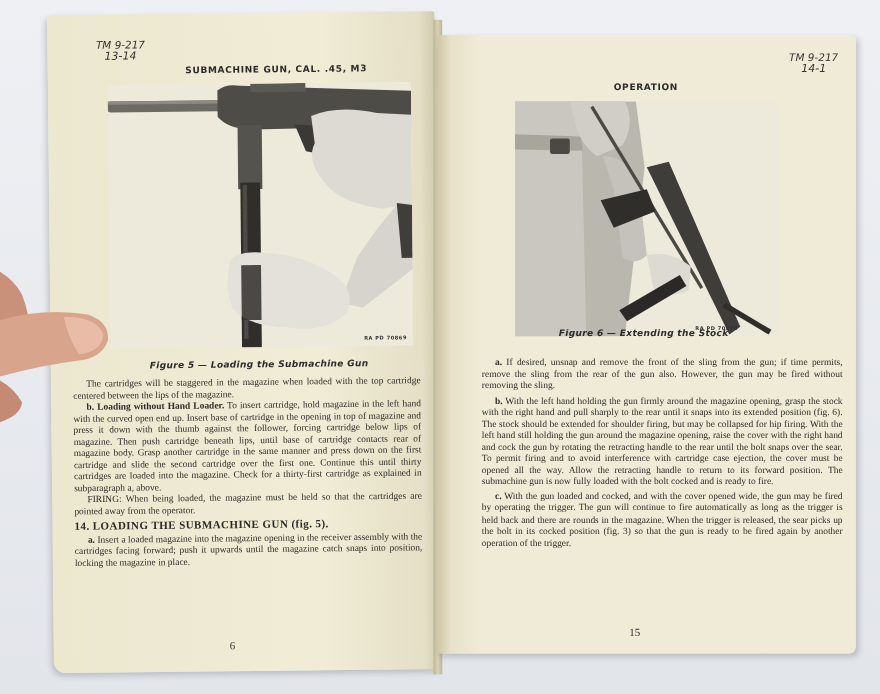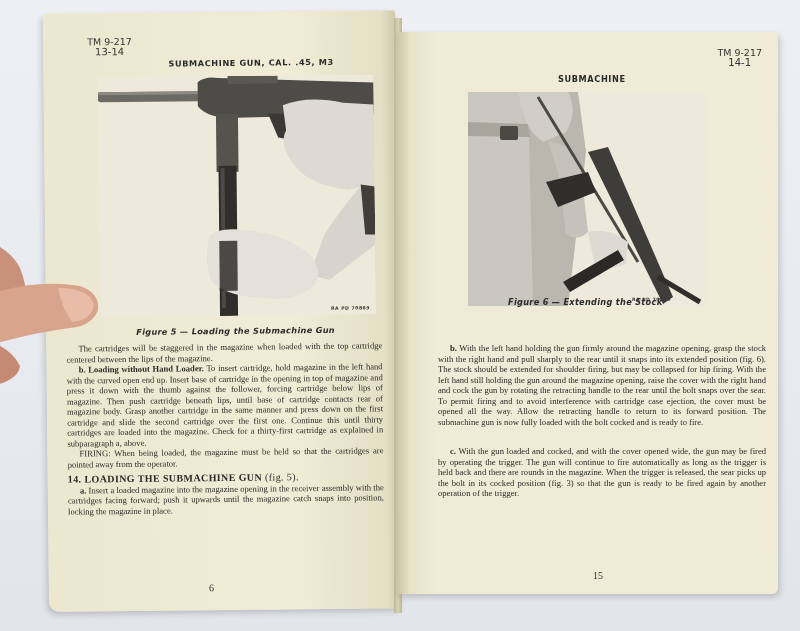--- a/index.html
+++ b/index.html
@@ -2,31 +2,31 @@
 <html><head>
 <meta charset="utf-8">
 <style>
   html,body{margin:0;padding:0;}
   body{width:800px;height:631px;overflow:hidden;background:#e6e9ee;position:relative;font-family:"Liberation Serif",serif;}
   .bg-shade{position:absolute;left:0;top:0;width:800px;height:631px;background:linear-gradient(180deg,#eef0f4 0%,#e2e5ea 100%);}
   .page{position:absolute;background:#efebd4;color:#2a2824;box-sizing:border-box;}
   .page-left{left:46px;top:12px;width:352px;height:598px;transform:rotate(-0.6deg);transform-origin:center;border-radius:4px 2px 2px 10px;box-shadow:-2px 3px 6px rgba(0,0,0,.18);background:linear-gradient(90deg,#ece7cf 0%,#f0ecd6 70%,#e4dfc5 96%,#cfc9ad 100%);}
   .page-right{left:398px;top:32px;width:380px;height:562px;border-radius:2px 4px 6px 2px;box-shadow:2px 3px 6px rgba(0,0,0,.18);background:linear-gradient(90deg,#cfc7a8 0%,#e6e1c7 3%,#efebd6 10%,#efebd6 100%);}
   .gutter{position:absolute;left:394px;top:18px;width:8px;height:595px;background:linear-gradient(90deg,#bdb698,#d8d2b6,#bdb698);}
-  .tm{position:absolute;font-family:"DejaVu Sans",sans-serif;font-size:9.5px;text-align:center;line-height:10px;color:#333;}
+  .tm{position:absolute;font-family:"DejaVu Sans",sans-serif;font-size:9.5px;text-align:center;line-height:10px;color:#333;font-style:italic;}
   .tm .sub{font-size:10px;}
   .runhead{position:absolute;font-family:"DejaVu Sans",sans-serif;font-weight:bold;font-size:8.2px;letter-spacing:.6px;color:#2b2b2b;white-space:nowrap;}
   .photo{position:absolute;overflow:hidden;}
   .ra{position:absolute;font-family:"DejaVu Sans",sans-serif;font-size:4.6px;font-weight:bold;letter-spacing:.5px;color:#333;}
   .caption{position:absolute;font-family:"DejaVu Sans",sans-serif;font-style:italic;font-weight:bold;font-size:8.2px;letter-spacing:.3px;color:#2b2b2b;white-space:nowrap;}
   .body{position:absolute;font-size:8.6px;line-height:10.5px;text-align:justify;color:#2c2a26;}
   .body p{margin:0;text-indent:12px;}
-  .body p.gap{margin-top:19px;}
+  .body p.gap{margin-top:3px;}
   .sechead{font-family:"Liberation Serif",serif;font-weight:bold;font-size:10px;letter-spacing:.4px;text-indent:0 !important;margin-top:5px !important;}
-  .sechead .ref{font-weight:normal;}
+  .sechead .ref{font-weight:bold;}
   .lead{font-weight:bold;}
   .pageno{position:absolute;font-size:10px;color:#333;}
   .hand{position:absolute;left:-20px;top:238px;width:130px;height:150px;}
 </style>
 </head>
 <body>
 
 <div class="bg-shade"></div>
 
 <div class="page page-left">
@@ -77,21 +77,21 @@
   <div class="pageno" style="left:160px;top:570px;">6</div>
 </div>
 
 <div class="gutter"></div>
 
 <div class="page page-right">
   <div class="tm" style="right:16px;top:16px;">
     <div>TM 9-217</div>
     <div class="sub">14-1</div>
   </div>
-  <div class="runhead" style="left:160px;top:42px;">SUBMACHINE</div>
+  <div class="runhead" style="left:160px;top:42px;">OPERATION</div>
 
   <div class="photo" style="left:70px;top:60px;width:240px;height:214px;">
     <svg width="240" height="214" viewBox="0 0 240 214">
       <rect width="240" height="214" fill="#eeeadb"></rect>
 
       <path d="M0 0 L110 0 L118 60 L100 214 L0 214 Z" fill="#b9b7ae"></path>
       <path d="M0 0 L60 0 L65 214 L0 214 Z" fill="#c9c7bf"></path>
       <path d="M0 30 L60 32 L62 45 L0 44 Z" fill="#a7a59c"></path>
       <rect x="32" y="34" width="18" height="14" fill="#4a4944" rx="2"></rect>
 
@@ -110,25 +110,26 @@
       <path d="M95 190 L150 158 L156 168 L102 200 Z" fill="#2a2927"></path>
 
       <line x1="190" y1="185" x2="232" y2="210" stroke="#2f2e2b" stroke-width="5"></line>
     </svg>
     <div class="ra" style="left:164px;bottom:4px;">RA PD 70870</div>
   </div>
 
   <div class="caption" style="left:110px;top:265px;">Figure 6 — Extending the Stock</div>
 
   <div class="body" style="left:40px;top:292px;width:328px;">
+    <p><span class="lead">a.</span><span> If desired, unsnap and remove the front of the sling from the gun; if time permits, remove the sling from the rear of the gun also. However, the gun may be fired without removing the sling.</span></p>
     <p class="gap"><span class="lead">b.</span><span> With the left hand holding the gun firmly around the magazine opening, grasp the stock with the right hand and pull sharply to the rear until it snaps into its extended position (fig. 6). The stock should be extended for shoulder firing, but may be collapsed for hip firing. With the left hand still holding the gun around the magazine opening, raise the cover with the right hand and cock the gun by rotating the retracting handle to the rear until the bolt snaps over the sear. To permit firing and to avoid interference with cartridge case ejection, the cover must be opened all the way. Allow the retracting handle to return to its forward position. The submachine gun is now fully loaded with the bolt cocked and is ready to fire.</span></p>
     <p class="gap"><span class="lead">c.</span><span> With the gun loaded and cocked, and with the cover opened wide, the gun may be fired by operating the trigger. The gun will continue to fire automatically as long as the trigger is held back and there are rounds in the magazine. When the trigger is released, the sear picks up the bolt in its cocked position (fig. 3) so that the gun is ready to be fired again by another operation of the trigger.</span></p>
   </div>
 
-  <div class="pageno" style="left:174px;top:538px;margin-left:21px;">15</div>
+  <div class="pageno" style="left:174px;top:538px;">15</div>
 </div>
 
 <svg class="hand" viewBox="0 0 130 150">
   <path d="M0 0 Q30 10 40 30 Q50 55 45 80 L0 90 Z" fill="#c9907a"></path>
   <path d="M0 60 Q50 40 100 48 Q120 55 118 72 Q112 88 90 90 Q50 95 0 110 Z" fill="#d9a48c"></path>
   <path d="M78 50 Q108 50 114 66 Q112 82 92 84 Q82 70 78 50 Z" fill="#e8bca6"></path>
   <path d="M0 100 Q30 108 40 128 Q38 145 0 150 Z" fill="#c48a73"></path>
 </svg>
 
 </body></html>

